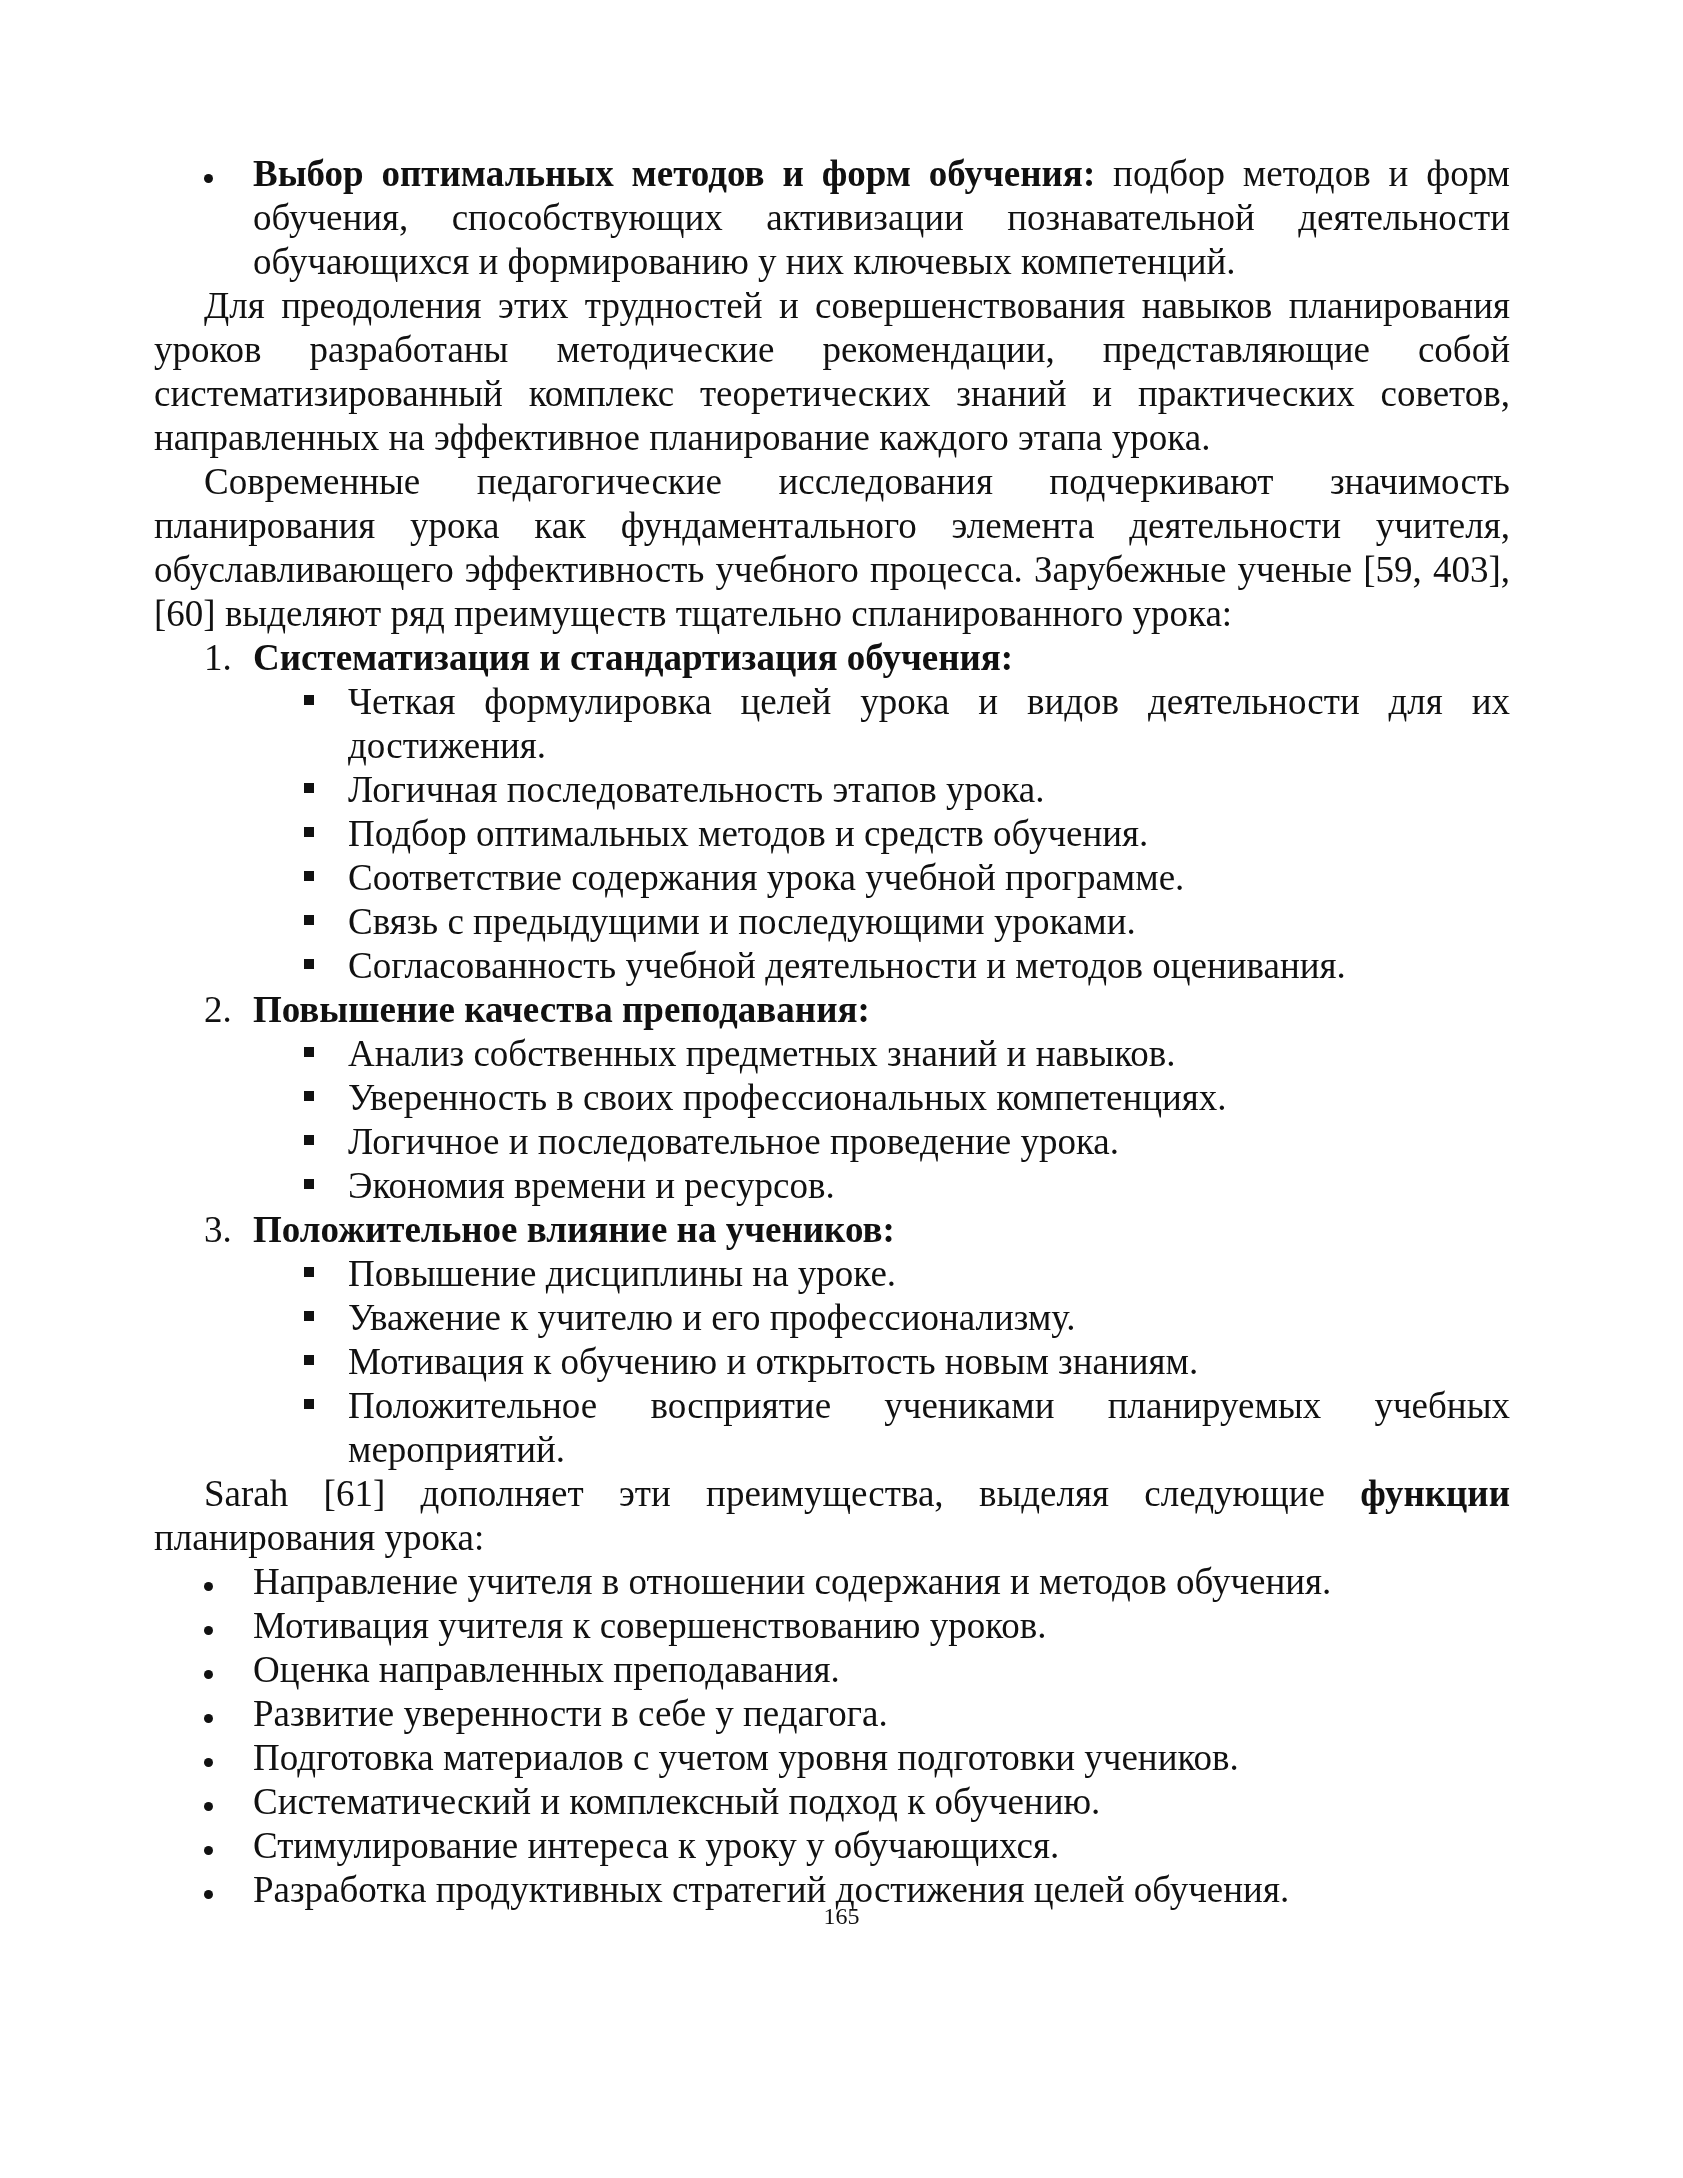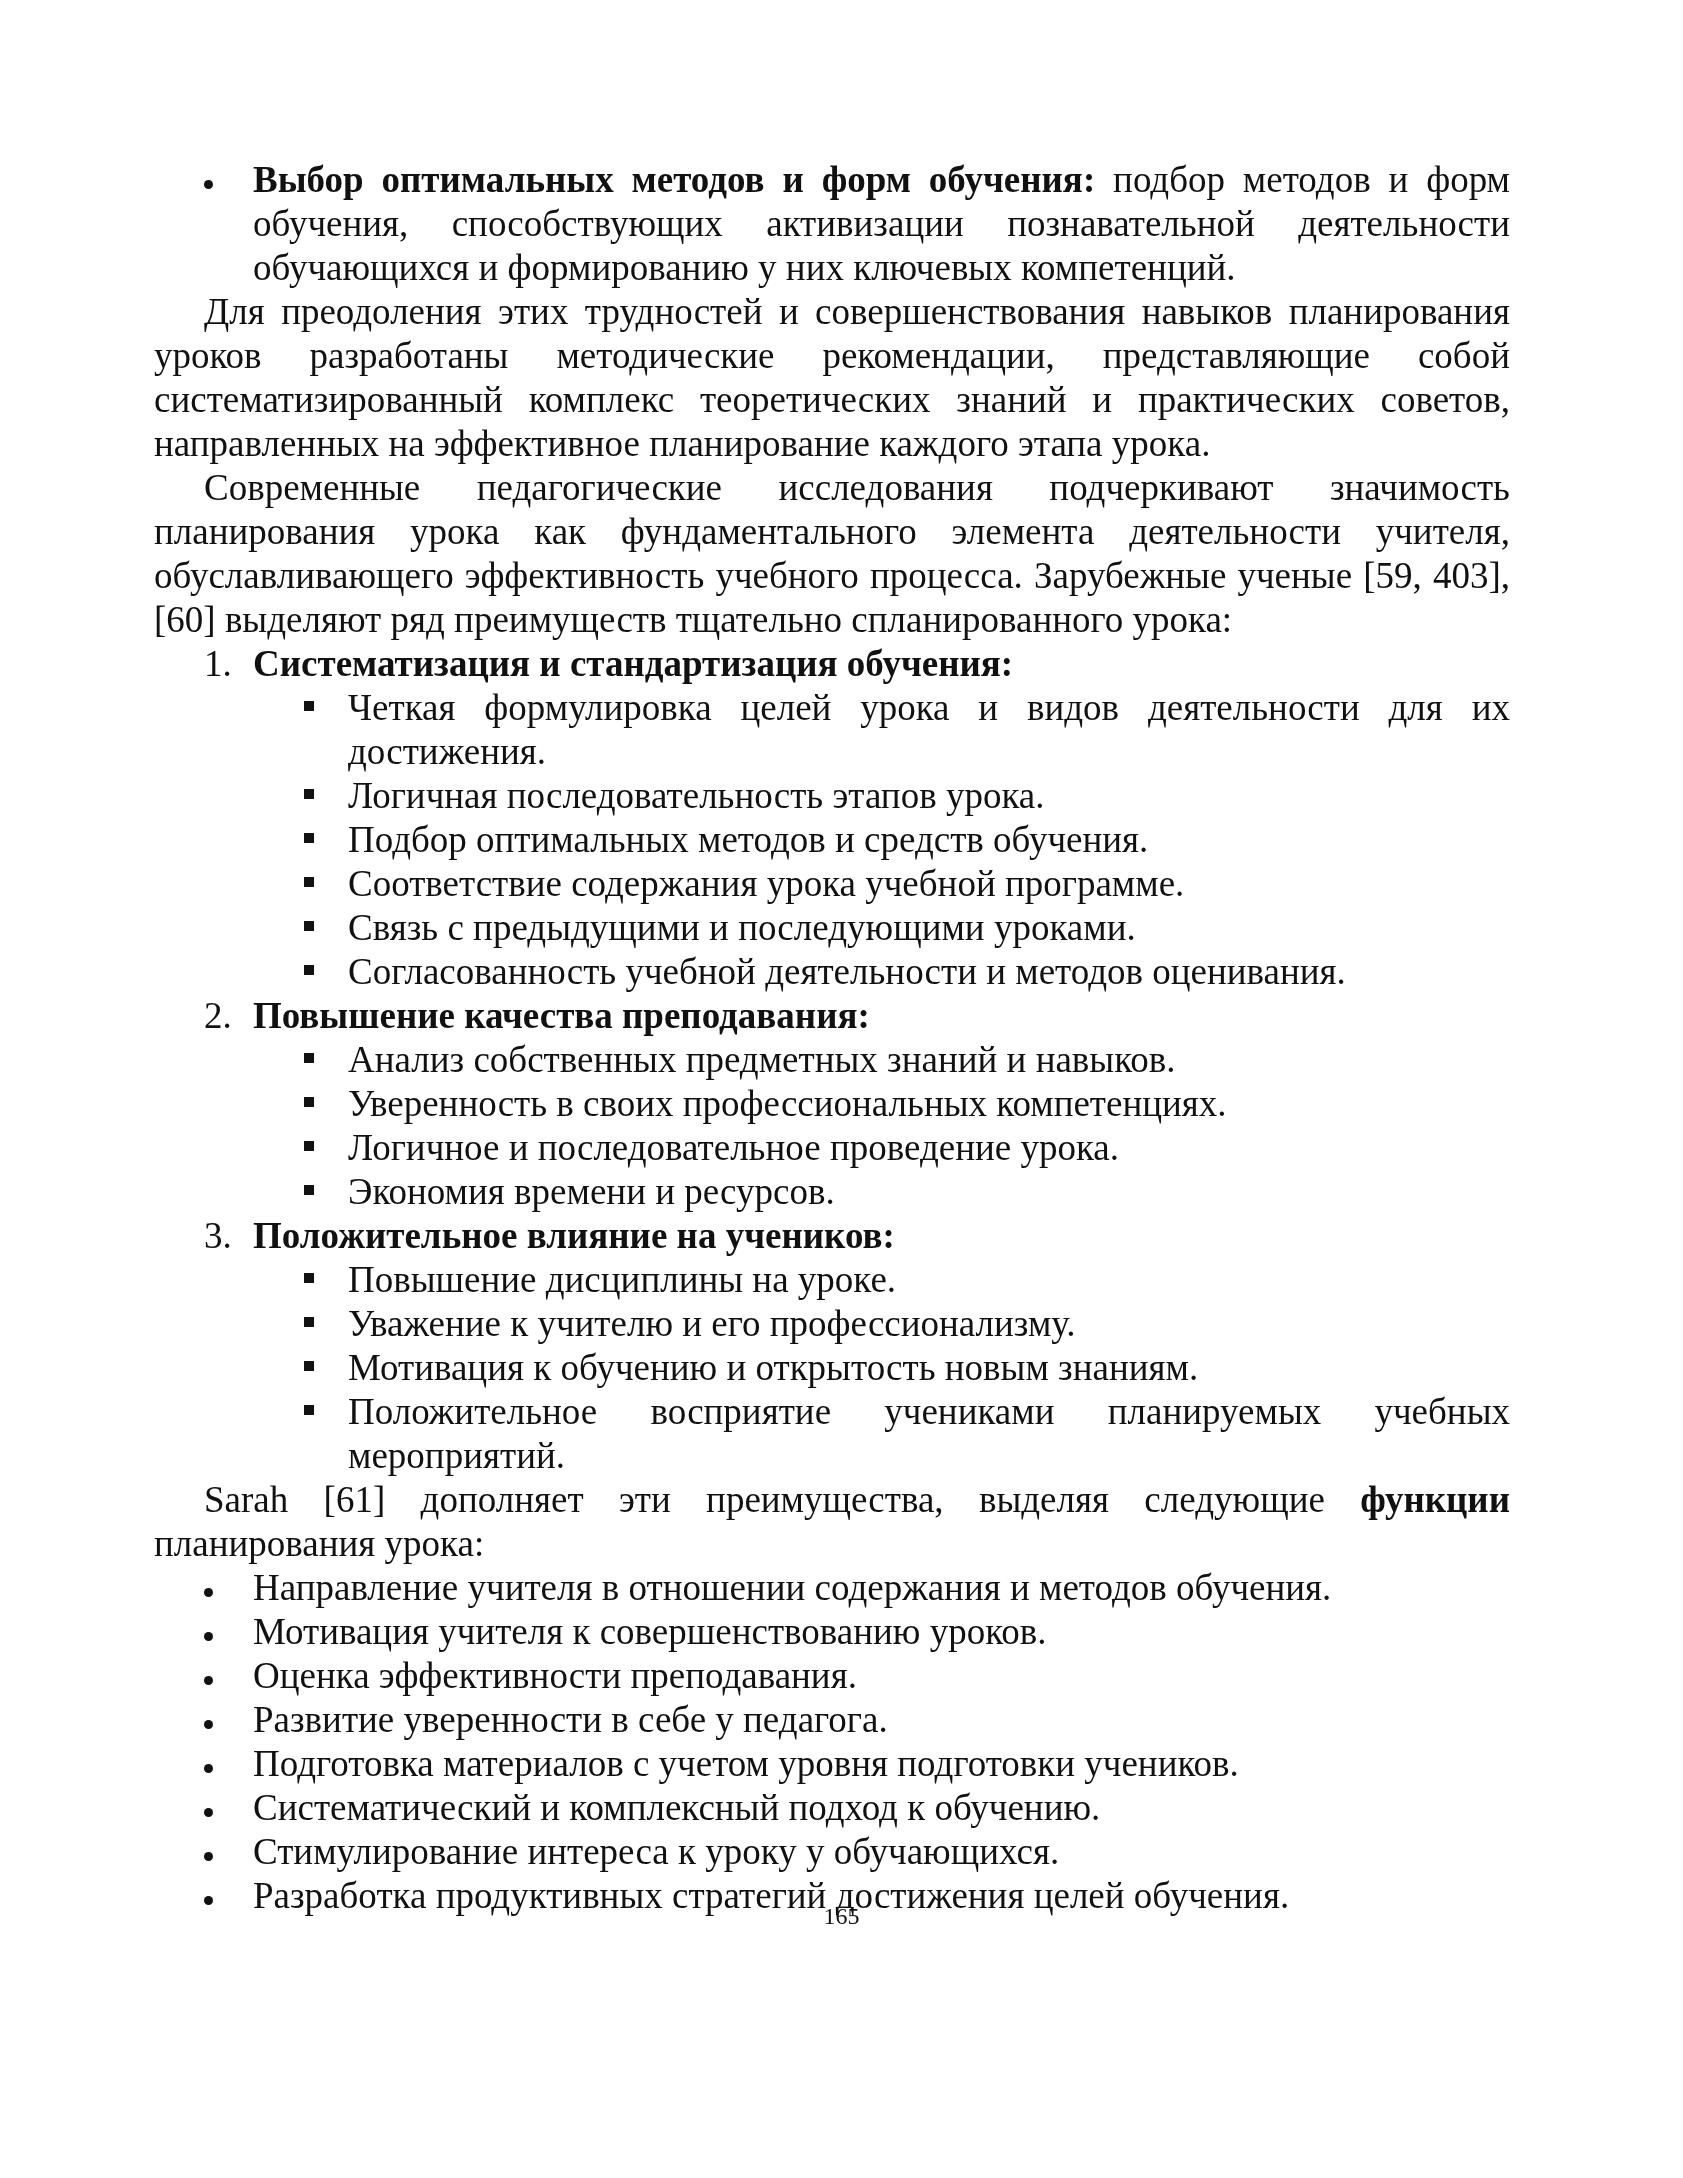--- a/index.html
+++ b/index.html
@@ -1,18 +1,18 @@
 <!DOCTYPE html>
 <html><head>
 <meta charset="utf-8">
 <style>
   html, body { margin:0; padding:0; background:#ffffff; }
   body { width:1683px; height:2178px; position:relative; overflow:hidden;
          font-family:"Liberation Serif", serif; color:#111; }
-  .page { position:absolute; left:154px; top:158px; width:1356px;
+  .page { position:absolute; left:154px; top:152px; width:1356px;
           font-size:37px; line-height:44px; }
   p { margin:0; text-align:justify; text-indent:50px;font-family:Liberation Serif, serif; }
   .bul { position:relative; padding-left:99px; text-align:justify; }
   .bul .dot { position:absolute; left:50px; top:0; }
   .bul .dot::before { content:""; position:absolute; left:0; top:22px;
         width:9px; height:9px; border-radius:50%; background:#111; }
   .num { position:relative; padding-left:99px; }
   .num .n { position:absolute; left:50px; }
   .sq { position:relative; padding-left:194px; text-align:justify; }
   .sq .s { position:absolute; left:150px; top:15px; width:10px; height:10px; background:#111; }
@@ -57,21 +57,21 @@
     <div class="sq"><span class="s"></span><span>Уважение к учителю и его профессионализму.</span></div>
     <div class="sq"><span class="s"></span><span>Мотивация к обучению и открытость новым знаниям.</span></div>
     <div class="sq"><span class="s"></span><span>Положительное восприятие учениками планируемых учебных мероприятий.</span></div>
   </div>
 
   <p><span>Sarah [61] дополняет эти преимущества, выделяя следующие </span><b>функции</b><span> планирования урока:</span></p>
 
   <div>
     <div class="bul"><span class="dot"></span><span>Направление учителя в отношении содержания и методов обучения.</span></div>
     <div class="bul"><span class="dot"></span><span>Мотивация учителя к совершенствованию уроков.</span></div>
-    <div class="bul"><span class="dot"></span><span>Оценка эффективности преподавания.</span></div>
+    <div class="bul"><span class="dot"></span><span>Оценка направленных преподавания.</span></div>
     <div class="bul"><span class="dot"></span><span>Развитие уверенности в себе у педагога.</span></div>
     <div class="bul"><span class="dot"></span><span>Подготовка материалов с учетом уровня подготовки учеников.</span></div>
     <div class="bul"><span class="dot"></span><span>Систематический и комплексный подход к обучению.</span></div>
     <div class="bul"><span class="dot"></span><span>Стимулирование интереса к уроку у обучающихся.</span></div>
     <div class="bul"><span class="dot"></span><span>Разработка продуктивных стратегий достижения целей обучения.</span></div>
   </div>
 </div>
 
 <div class="pageno">165</div>
 

